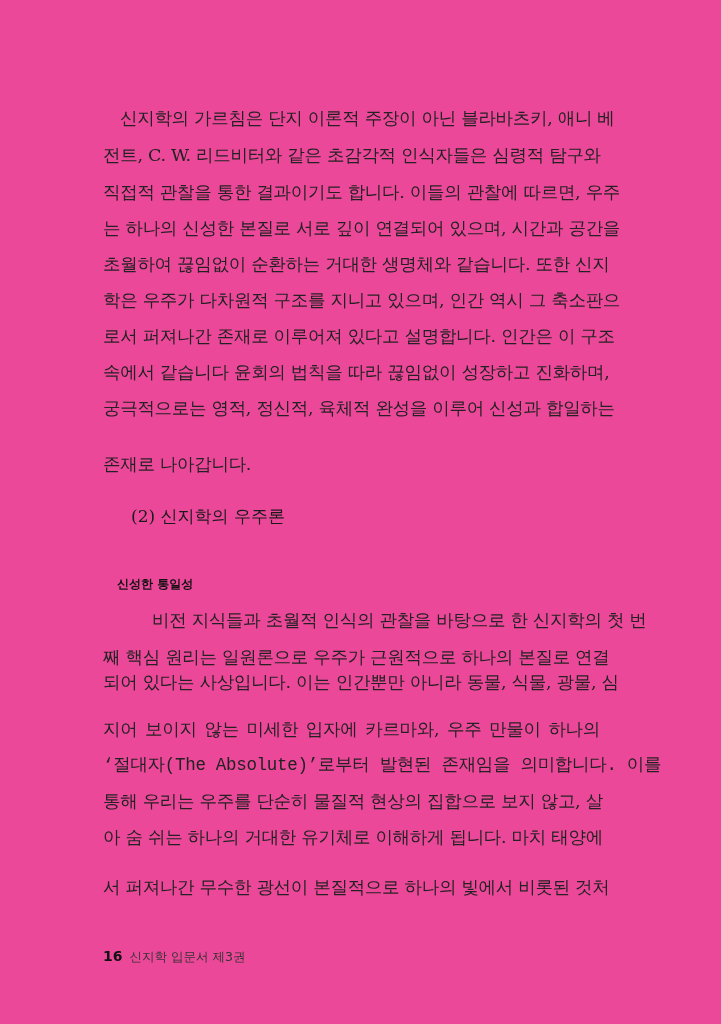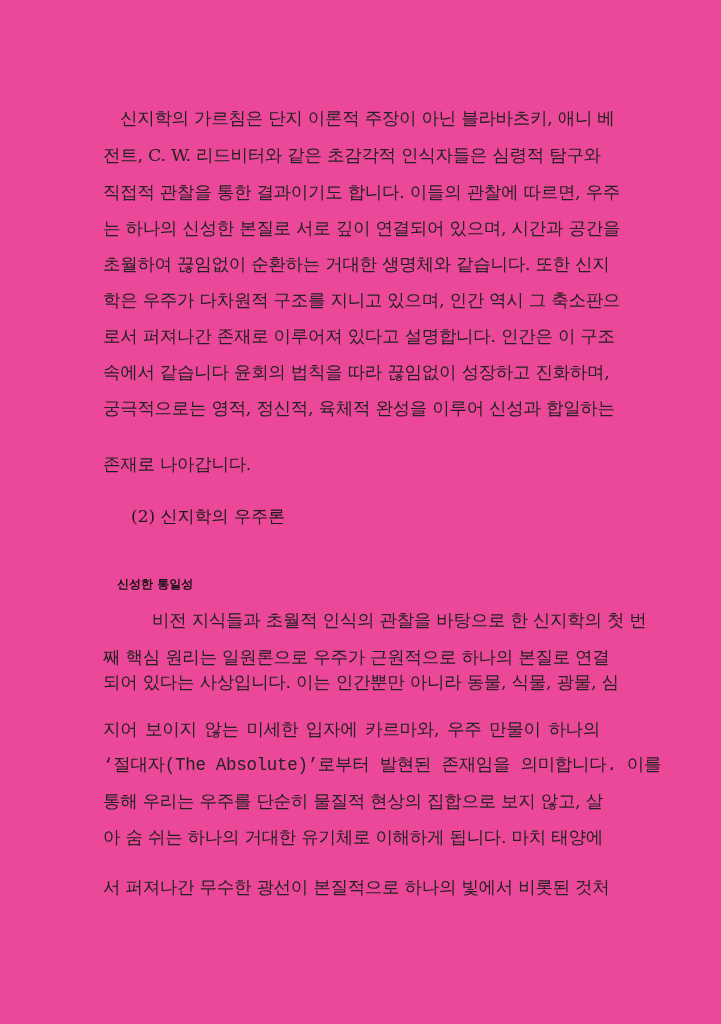--- a/index.html
+++ b/index.html
@@ -111,14 +111,17 @@
     <div class="line indent justify" style="top:0px;margin-left:32px;">비전 지식들과 초월적 인식의 관찰을 바탕으로 한 신지학의 첫 번</div>
     <div class="line justify" style="top:37px;">째 핵심 원리는 일원론으로 우주가 근원적으로 하나의 본질로 연결</div>
     <div class="line justify" style="top:62px;">되어 있다는 사상입니다. 이는 인간뿐만 아니라 동물, 식물, 광물, 심</div>
     <div class="line justify" style="top:109px;">지어 보이지 않는 미세한 입자에 카르마와, 우주 만물이 하나의</div>
     <div class="line justify" style="top:145px;font-family:Liberation Mono, monospace;">‘절대자(The Absolute)’로부터 발현된 존재임을 의미합니다. 이를</div>
     <div class="line justify" style="top:181px;">통해 우리는 우주를 단순히 물질적 현상의 집합으로 보지 않고, 살</div>
     <div class="line justify" style="top:217px;">아 숨 쉬는 하나의 거대한 유기체로 이해하게 됩니다. 마치 태양에</div>
     <div class="line justify" style="top:267px;">서 퍼져나간 무수한 광선이 본질적으로 하나의 빛에서 비롯된 것처</div>
   </div>
 
+  <div class="footer">
+    <span class="page-num">16</span><span>신지학 입문서 제3권</span>
+  </div>
 
 </div>
 
 </body></html>

